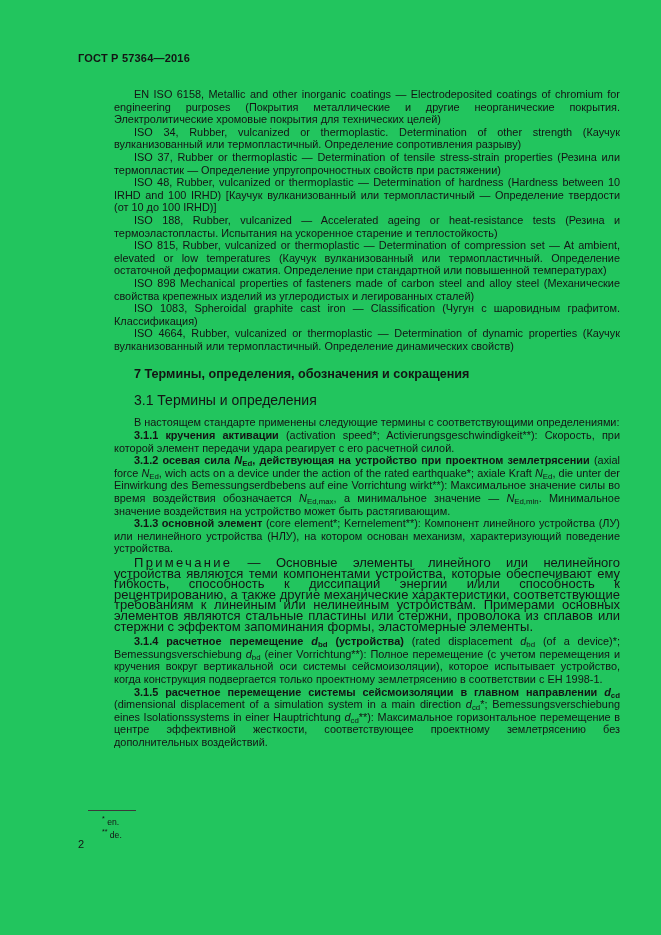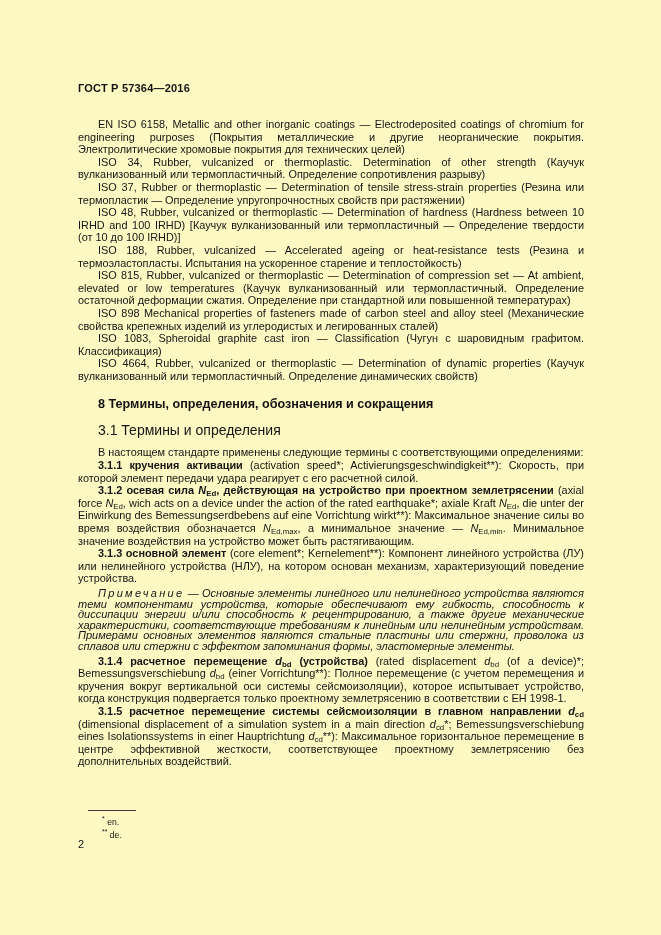--- a/index.html
+++ b/index.html
@@ -2,46 +2,45 @@
 <html><head>
 <meta charset="utf-8">
 <style>
   * { margin: 0; padding: 0; box-sizing: border-box; }
   html, body { background: #ffffff; }
   .page {
     position: relative;
     width: 661px;
     height: 935px;
     margin: 0 auto;
-    background: #fef9c3;
+    background: #22c55e;
     color: #141414;
     font-family: "Liberation Sans", sans-serif;
-    padding: 82px 77px 0 78px;
+    padding: 52px 77px 0 78px;
     overflow: hidden;
   }
   .running-header {
     font-size: 11px;
     font-weight: bold;
     letter-spacing: 0.2px;
     margin-bottom: 24px;
   }
-  .content { width: 506px; }
+  .content { width: 506px; margin-left: 36px; }
   .para {
     font-size: 10.9px;
     line-height: 12.6px;
     text-align: justify;
     text-indent: 20px;
   }
   .note {
-    font-size: 11px;
+    font-size: 13px;
     line-height: 10.6px;
     text-align: justify;
     text-indent: 20px;
     margin: 3px 0 3px 0;
-    font-style: italic;
   }
   .heading1 {
     font-size: 12.6px;
     font-weight: bold;
     text-indent: 20px;
     margin: 15px 0 13px 0;
     line-height: 14px;
   }
   .heading2 {
     font-size: 14px;
@@ -85,21 +84,21 @@
   <div class="content">
       <p class="para"><span>EN ISO 6158, Metallic and other inorganic coatings — Electrodeposited coatings of chromium for engineering purposes (Покрытия металлические и другие неорганические покрытия. Электролитические хромовые покрытия для технических целей)</span></p>
       <p class="para"><span>ISO 34, Rubber, vulcanized or thermoplastic. Determination of other strength (Каучук вулканизованный или термопластичный. Определение сопротивления разрыву)</span></p>
       <p class="para"><span>ISO 37, Rubber or thermoplastic — Determination of tensile stress-strain properties (Резина или термопластик — Определение упругопрочностных свойств при растяжении)</span></p>
       <p class="para"><span>ISO 48, Rubber, vulcanized or thermoplastic — Determination of hardness (Hardness between 10 IRHD and 100 IRHD) [Каучук вулканизованный или термопластичный — Определение твердости (от 10 до 100 IRHD)]</span></p>
       <p class="para"><span>ISO 188, Rubber, vulcanized — Accelerated ageing or heat-resistance tests (Резина и термоэластопласты. Испытания на ускоренное старение и теплостойкость)</span></p>
       <p class="para"><span>ISO 815, Rubber, vulcanized or thermoplastic — Determination of compression set — At ambient, elevated or low temperatures (Каучук вулканизованный или термопластичный. Определение остаточной деформации сжатия. Определение при стандартной или повышенной температурах)</span></p>
       <p class="para"><span>ISO 898 Mechanical properties of fasteners made of carbon steel and alloy steel (Механические свойства крепежных изделий из углеродистых и легированных сталей)</span></p>
       <p class="para"><span>ISO 1083, Spheroidal graphite cast iron — Classification (Чугун с шаровидным графитом. Классификация)</span></p>
       <p class="para"><span>ISO 4664, Rubber, vulcanized or thermoplastic — Determination of dynamic properties (Каучук вулканизованный или термопластичный. Определение динамических свойств)</span></p>
-      <h2 class="heading1">8 Термины, определения, обозначения и сокращения</h2>
+      <h2 class="heading1">7 Термины, определения, обозначения и сокращения</h2>
       <h3 class="heading2">3.1 Термины и определения</h3>
       <p class="para"><span>В настоящем стандарте применены следующие термины с соответствующими определениями:</span></p>
       <p class="para"><span class="bold">3.1.1 кручения активации</span><span> (activation speed*; Activierungsgeschwindigkeit**): Скорость, при которой элемент передачи удара реагирует с его расчетной силой.</span></p>
       <p class="para"><span class="bold">3.1.2 осевая сила </span><span class="bold italic">N</span><span class="bold subscript">Ed</span><span class="bold">, действующая на устройство при проектном землетрясении</span><span> (axial force </span><span class="italic">N</span><span class="subscript">Ed</span><span>, wich acts on a device under the action of the rated earthquake*; axiale Kraft </span><span class="italic">N</span><span class="subscript">Ed</span><span>, die unter der Einwirkung des Bemessungserdbebens auf eine Vorrichtung wirkt**): Максимальное значение силы во время воздействия обозначается </span><span class="italic">N</span><span class="subscript">Ed,max</span><span>, а минимальное значение — </span><span class="italic">N</span><span class="subscript">Ed,min</span><span>. Минимальное значение воздействия на устройство может быть растягивающим.</span></p>
       <p class="para"><span class="bold">3.1.3 основной элемент</span><span> (core element*; Kernelement**): Компонент линейного устройства (ЛУ) или нелинейного устройства (НЛУ), на котором основан механизм, характеризующий поведение устройства.</span></p>
       <p class="note"><span class="spaced">Примечание</span><span> — Основные элементы линейного или нелинейного устройства являются теми компонентами устройства, которые обеспечивают ему гибкость, способность к диссипации энергии и/или способность к рецентрированию, а также другие механические характеристики, соответствующие требованиям к линейным или нелинейным устройствам. Примерами основных элементов являются стальные пластины или стержни, проволока из сплавов или стержни с эффектом запоминания формы, эластомерные элементы.</span></p>
       <p class="para"><span class="bold">3.1.4 расчетное перемещение </span><span class="bold italic">d</span><span class="bold subscript">bd</span><span class="bold"> (устройства)</span><span> (rated displacement </span><span class="italic">d</span><span class="subscript">bd</span><span> (of a device)*; Bemessungsverschiebung </span><span class="italic">d</span><span class="subscript">bd</span><span> (einer Vorrichtung**): Полное перемещение (с учетом перемещения и кручения вокруг вертикальной оси системы сейсмоизоляции), которое испытывает устройство, когда конструкция подвергается только проектному землетрясению в соответствии с ЕН 1998-1.</span></p>
       <p class="para"><span class="bold">3.1.5 расчетное перемещение системы сейсмоизоляции в главном направлении </span><span class="bold italic">d</span><span class="bold subscript">cd</span><span> (dimensional displacement of a simulation system in a main direction </span><span class="italic">d</span><span class="subscript">cd</span><span>*; Bemessungsverschiebung eines Isolationssystems in einer Hauptrichtung </span><span class="italic">d</span><span class="subscript">cd</span><span>**): Максимальное горизонтальное перемещение в центре эффективной жесткости, соответствующее проектному землетрясению без дополнительных воздействий.</span></p>
     </div>
 

